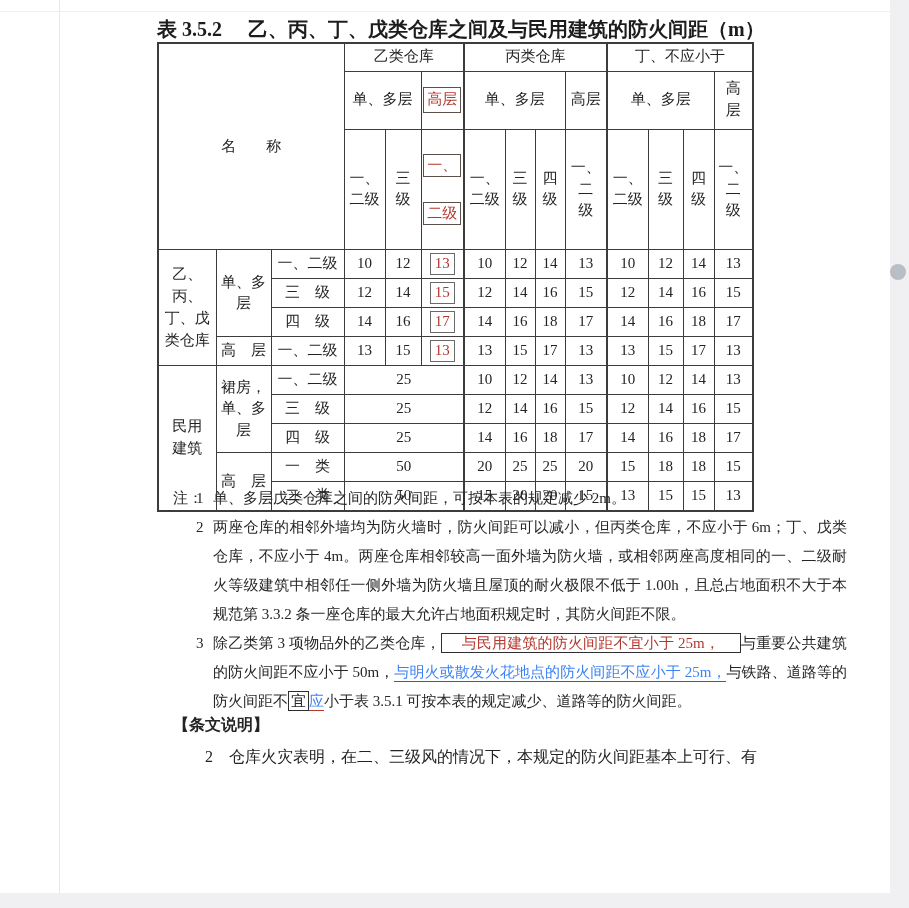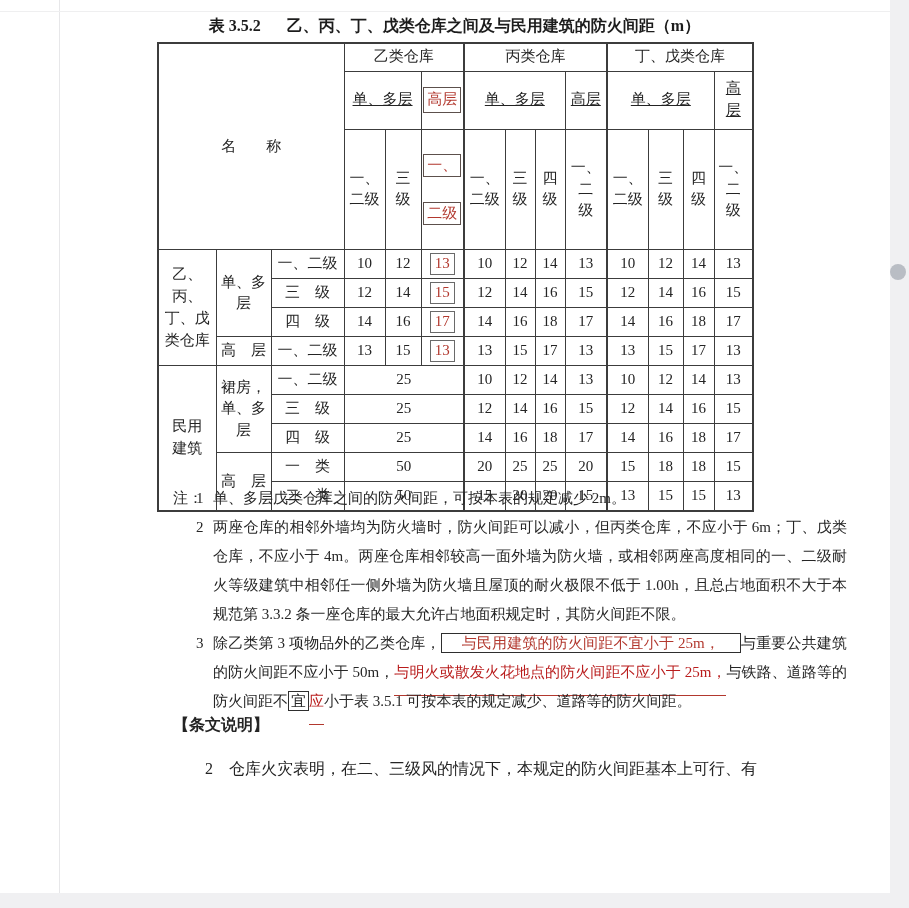--- a/index.html
+++ b/index.html
@@ -9,52 +9,52 @@
 
   
   .left-edge-line { position:absolute; left:59px; top:0; width:1px; height:908px; background:#e7e7e9; }
   .top-edge-line  { position:absolute; left:0; top:11px; width:909px; height:1px; background:#efeff0; }
   .right-strip  { position:absolute; right:0; top:0; width:19px; height:908px; background:#f0f0f2; }
   .bottom-strip { position:absolute; left:0; bottom:0; width:909px; height:15px; background:#f0f0f2; }
   .scroll-dot { position:absolute; left:890px; top:264px; width:16px; height:16px; border-radius:50%; background:#b9bdc4; }
 
   
   .title { position:absolute; left:157px; top:16px; width:595px; text-align:center;
-           font-size:16px; font-weight:bold; color:#1c1c1c; white-space:nowrap; }
+           font-size:20px; font-weight:bold; color:#1c1c1c; white-space:nowrap; }
   .title .tl { margin-right:26px; }
 
   
   table.fire { position:absolute; left:157px; top:42px; width:595px;
                border-collapse:collapse; table-layout:fixed; border:2px solid #3c3c3c; }
   table.fire th, table.fire td {
       border:1px solid #3c3c3c; text-align:center; vertical-align:middle;
       font-size:15px; font-weight:normal; color:#242424; line-height:1.45;
       white-space:pre-line; padding:1px; overflow:hidden; }
-  tr.trh1 { height:28px; } tr.trh2 { height:58px;text-decoration:underline; } tr.trh3 { height:85px; }
+  tr.trh1 { height:28px; } tr.trh2 { height:58px; } tr.trh3 { height:85px; }
   tr.trd  { height:29px; }
   .sep { border-left-width:2px !important; }
 
   .hlbox { display:inline-block; border:1px solid #5c504c; color:#b2382e; padding:1px 3px; }
   .hlbox2 { display:block; width:-moz-fit-content; width:fit-content; margin:2px auto;
             border:1px solid #5c504c; color:#b2382e; padding:0 3px; line-height:1.35; }
   .numbox { display:inline-block; border:1px solid #6a6a6a; color:#b2382e; padding:0 4px; line-height:1.3; }
 
   
   .notes { position:absolute; left:173px; top:484px; width:674px; font-size:15px; color:#262626; }
   .notes-prefix { position:absolute; left:0; top:0; line-height:29px; }
   .note-item { position:relative; padding-left:40px; line-height:29px; text-align:justify; }
   .note-num { position:absolute; left:23px; }
   .seg-redbox  { color:#b2382e; border:1px solid #2e2e2e; padding:1px 20px; }
-  .seg-redline { color:#b91c1c; border-bottom:1.5px solid #b2382e; padding-bottom:15px; }
+  .seg-redline { color:#3b82f6; border-bottom:1.5px solid #b2382e; padding-bottom:1px; }
   .seg-box     { border:1px solid #2e2e2e; padding:1px 2px; }
 
   
   .commentary { position:absolute; left:173px; top:710px; width:668px;
                 font-size:16px; line-height:29px; color:#242424; text-align:justify; }
-  .commentary .heading { font-weight:bold; margin-bottom:15px; }
+  .commentary .heading { font-weight:bold; margin-bottom:3px; }
   .commentary .para { text-indent:2em; }
 </style>
 </head>
 <body>
 
 <div class="page">
 
   <div class="left-edge-line"></div>
   <div class="top-edge-line"></div>
   <div class="right-strip"></div>
@@ -80,21 +80,21 @@
       <col style="width:41px">
         <col style="width:35px">
         <col style="width:31px">
         <col style="width:39px">
     </colgroup>
     <tbody>
         <tr class="trh1">
       <th colspan="3" rowspan="3">名　　称</th>
       <th colspan="3">乙类仓库</th>
       <th colspan="4" class="sep">丙类仓库</th>
-      <th colspan="4" class="sep">丁、戊类仓库</th>
+      <th colspan="4" class="sep">丁、不应小于</th>
     </tr>
     <tr class="trh2">
       <th colspan="2">单、多层</th>
       <th><span class="hlbox">高层</span></th>
       <th colspan="3" class="sep">单、多层</th>
       <th>高层</th>
       <th colspan="3" class="sep">单、多层</th>
       <th>高
 层</th>
     </tr>

